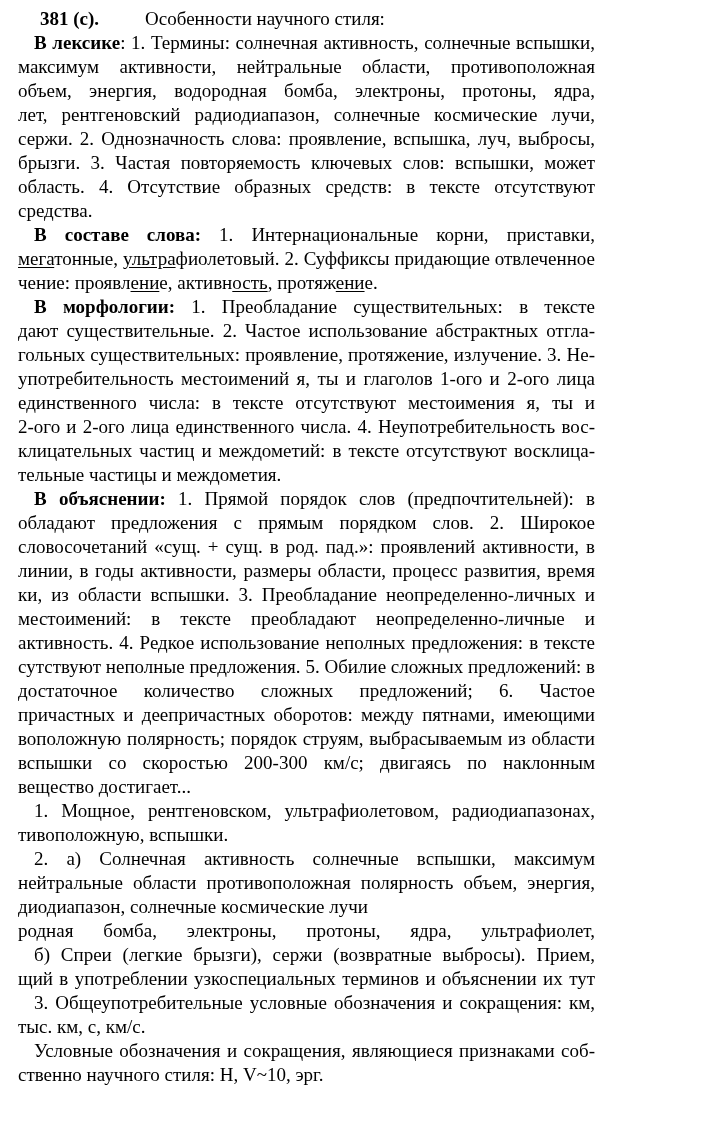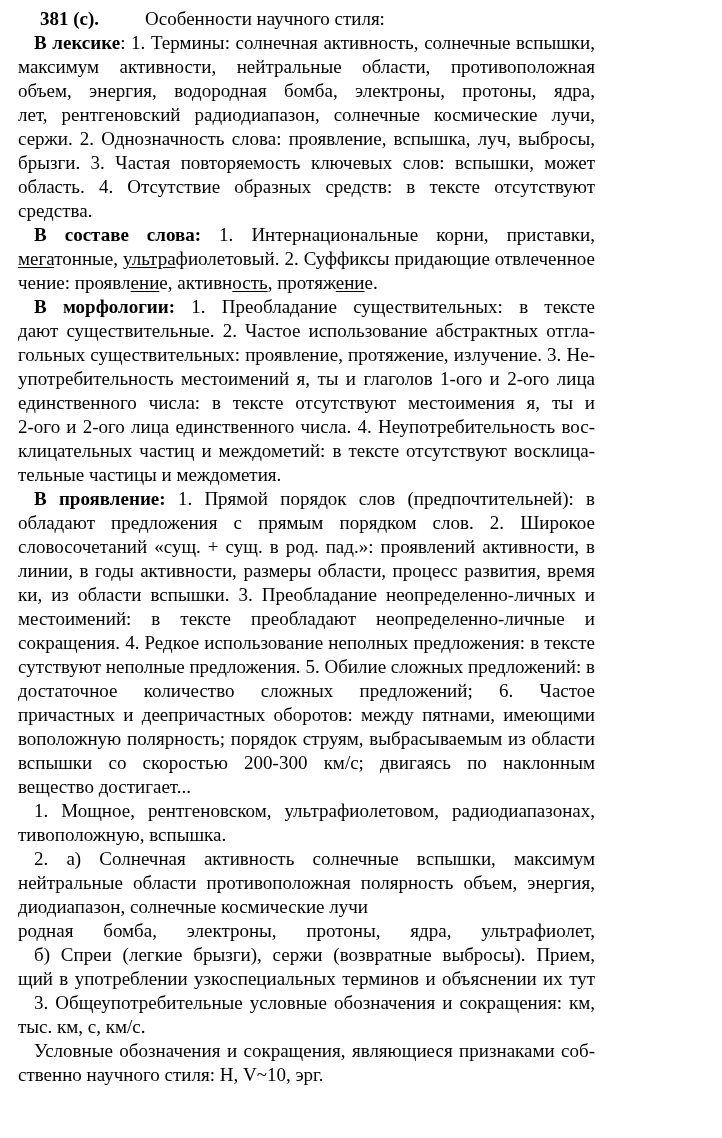--- a/index.html
+++ b/index.html
@@ -65,37 +65,37 @@
       <div class="line" style="text-indent: 16px;"><span class="b ">В морфологии:</span><span class=""> </span><span class="i ">1. Преобладание существительных</span><span class="">: в тексте преобла-</span></div>
       <div class="line"><span class="">дают существительные. </span><span class="i ">2. Частое использование абстрактных отгла-</span></div>
       <div class="line"><span class="i ">гольных существительных</span><span class="">: проявление, протяжение, излучение. </span><span class="i ">3. Не-</span></div>
       <div class="line"><span class="i ">употребительность местоимений я, ты и глаголов 1-ого и 2-ого лица</span></div>
       <div class="line"><span class="i ">единственного числа</span><span class="">: в тексте отсутствуют местоимения </span><span class="i ">я, ты</span><span class=""> и глаголы</span></div>
       <div class="line"><span class="">2-ого и 2-ого лица единственного числа. </span><span class="i ">4. Неупотребительность вос-</span></div>
       <div class="line"><span class="i ">клицательных частиц и междометий</span><span class="">: в тексте отсутствуют восклица-</span></div>
       <div class="line last"><span class="">тельные частицы и междометия.</span></div>
     </div>
     <div class="para">
-      <div class="line" style="text-indent: 16px;"><span class="b ">В проявление:</span><span class=""> </span><span class="i ">1. Прямой порядок слов (предпочтительней)</span><span class="">: в тексте пре-</span></div>
+      <div class="line" style="text-indent: 16px;"><span class="b ">В объяснении:</span><span class=""> </span><span class="i ">1. Прямой порядок слов (предпочтительней)</span><span class="">: в тексте пре-</span></div>
       <div class="line"><span class="">обладают предложения с прямым порядком слов. </span><span class="i ">2. Широкое использование</span></div>
       <div class="line"><span class="i ">словосочетаний «сущ. + сущ. в род. пад.»</span><span class="">: проявлений активности, в свете</span></div>
       <div class="line"><span class="">линии, в годы активности, размеры области, процесс развития, время вспыш-</span></div>
       <div class="line"><span class="">ки, из области вспышки. </span><span class="i ">3. Преобладание неопределенно-личных и безличных</span></div>
       <div class="line"><span class="i ">местоимений</span><span class="">: в тексте преобладают неопределенно-личные и безличные</span></div>
-      <div class="line"><span class="">сокращения. </span><span class="i ">4. Редкое использование неполных предложения</span><span class="">: в тексте от-</span></div>
+      <div class="line"><span class="">активность. </span><span class="i ">4. Редкое использование неполных предложения</span><span class="">: в тексте от-</span></div>
       <div class="line"><span class="">сутствуют неполные предложения. </span><span class="i ">5. Обилие сложных предложений</span><span class="">: в тексте</span></div>
       <div class="line"><span class="">достаточное количество сложных предложений; </span><span class="i ">6. Частое употребление</span></div>
       <div class="line"><span class="i ">причастных и деепричастных оборотов</span><span class="">: между пятнами, имеющими проти-</span></div>
       <div class="line"><span class="">воположную полярность; порядок струям, выбрасываемым из области</span></div>
       <div class="line"><span class="">вспышки со скоростью 200-300 км/с; двигаясь по наклонным траекториям,</span></div>
       <div class="line last"><span class="">вещество достигает...</span></div>
     </div>
     <div class="para">
       <div class="line" style="text-indent: 16px;"><span class="">1. Мощное, рентгеновском, ультрафиолетовом, радиодиапазонах, про-</span></div>
-      <div class="line last"><span class="">тивоположную, вспышка.</span></div>
+      <div class="line last"><span class="">тивоположную, вспышки.</span></div>
     </div>
     <div class="para">
       <div class="line" style="text-indent: 16px;"><span class="">2. а) Солнечная активность солнечные вспышки, максимум активности),</span></div>
       <div class="line"><span class="">нейтральные области противоположная полярность объем, энергия, водо-</span></div>
       <div class="line last"><span class="">диодиапазон, солнечные космические лучи</span></div>
       <div class="line"><span class="">родная бомба, электроны, протоны, ядра, ультрафиолет, рентгеновский, ра-</span></div>
     </div>
     <div class="para">
       <div class="line" style="text-indent: 16px;"><span class="">б) Спреи (легкие брызги), сержи (возвратные выбросы). Прием, состоя-</span></div>
       <div class="line"><span class="">щий в употреблении узкоспециальных терминов и объяснении их тут же в</span></div>

